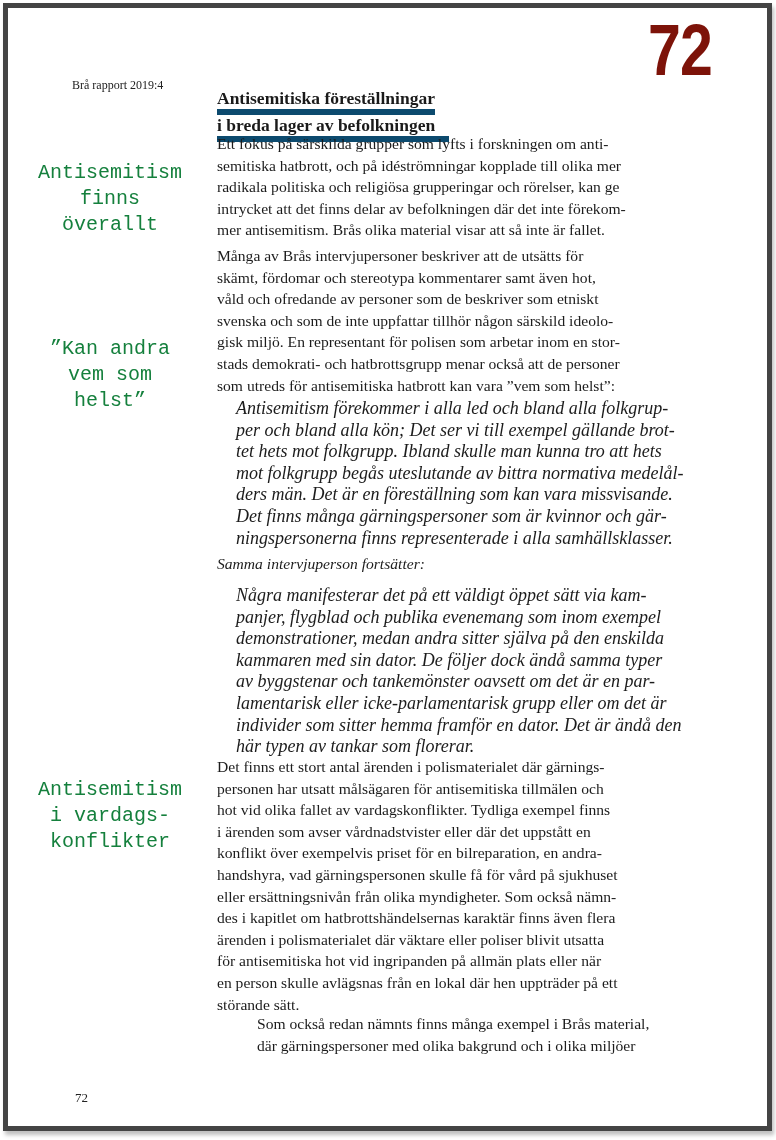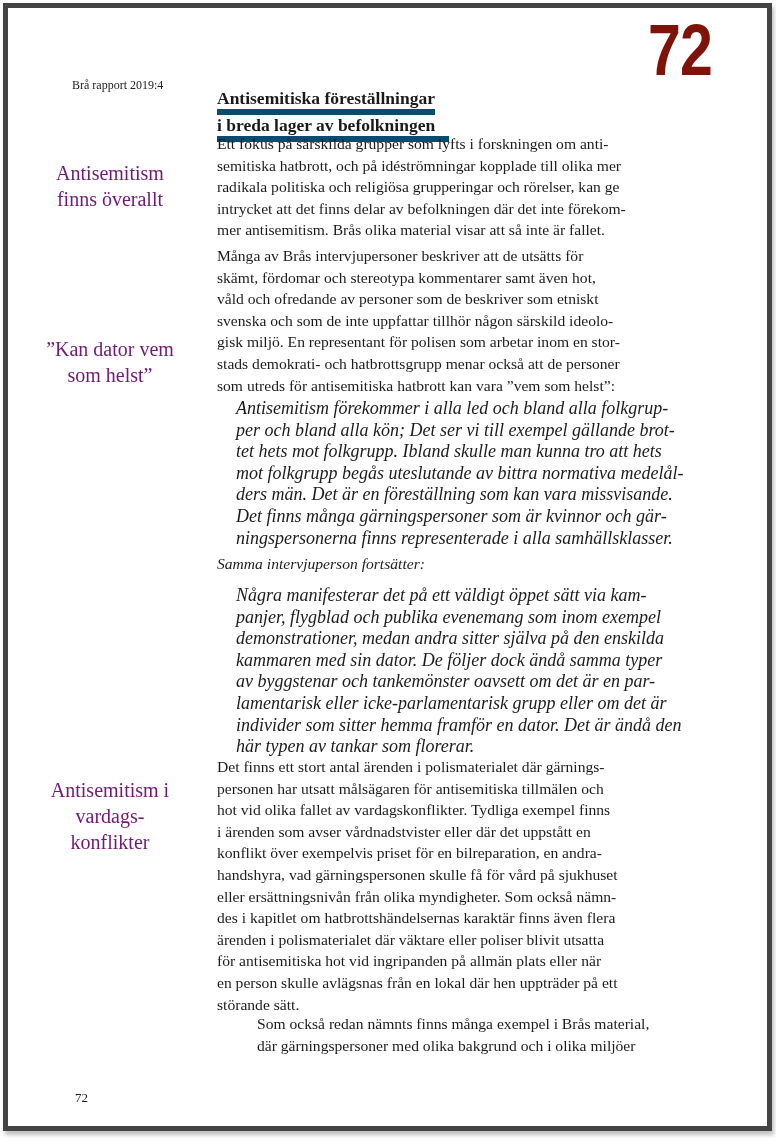--- a/index.html
+++ b/index.html
@@ -28,21 +28,21 @@
   .heading .hl2 { padding-right:14px; }
   .col {
     position:absolute; left:209px; width:465px;
     font-family:"Liberation Serif", serif; font-size:15.6px; line-height:21.6px; color:#1c1c1c;
     white-space:nowrap;
   }
   .col.quote { left:228px; font-style:italic; font-size:18px; }
   .col .ln { display:block; }
   .note {
     position:absolute; width:150px; text-align:center;
-    font-family:Liberation Serif, serif; font-size:20px; line-height:26px; color:#701a75;
+    font-family:Liberation Mono, monospace; font-size:20px; line-height:26px; color:#15803d;
   }
   .foot-num {
     position:absolute; left:67px; top:1082px;
     font-family:"Liberation Serif", serif; font-size:13px; color:#222;
   }
 </style>
 </head>
 <body>
 
 <div class="frame">
@@ -52,21 +52,21 @@
   <div class="heading">
     <span class="hl">Antisemitiska föreställningar</span><br>
     <span class="hl hl2">i breda lager av befolkningen</span>
   </div>
 
   <div class="note" style="left:27px; top:152px;">
     <span class="ln">Antisemitism</span>
     <span class="ln">finns överallt</span>
   </div>
   <div class="note" style="left:27px; top:328px;">
-    <span class="ln">”Kan dator vem</span>
+    <span class="ln">”Kan andra vem</span>
     <span class="ln">som helst”</span>
   </div>
   <div class="note" style="left:27px; top:769px;">
     <span class="ln">Antisemitism</span>
     <span class="ln">i vardags-</span>
     <span class="ln">konflikter</span>
   </div>
 
   <div class="col" style="top:125px;">
     <span class="ln">Ett fokus på särskilda grupper som lyfts i forskningen om anti-</span>

